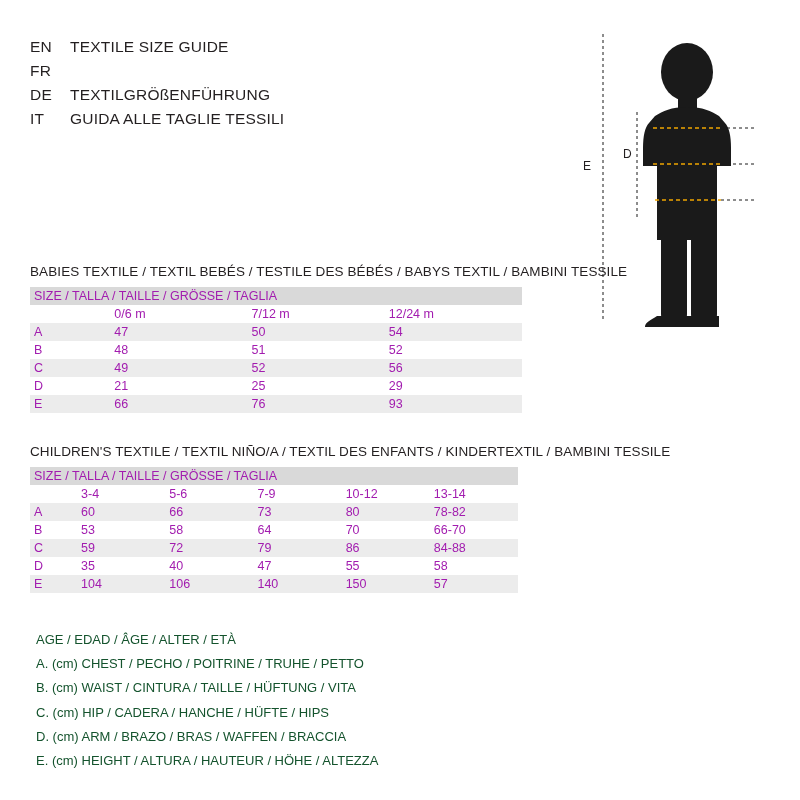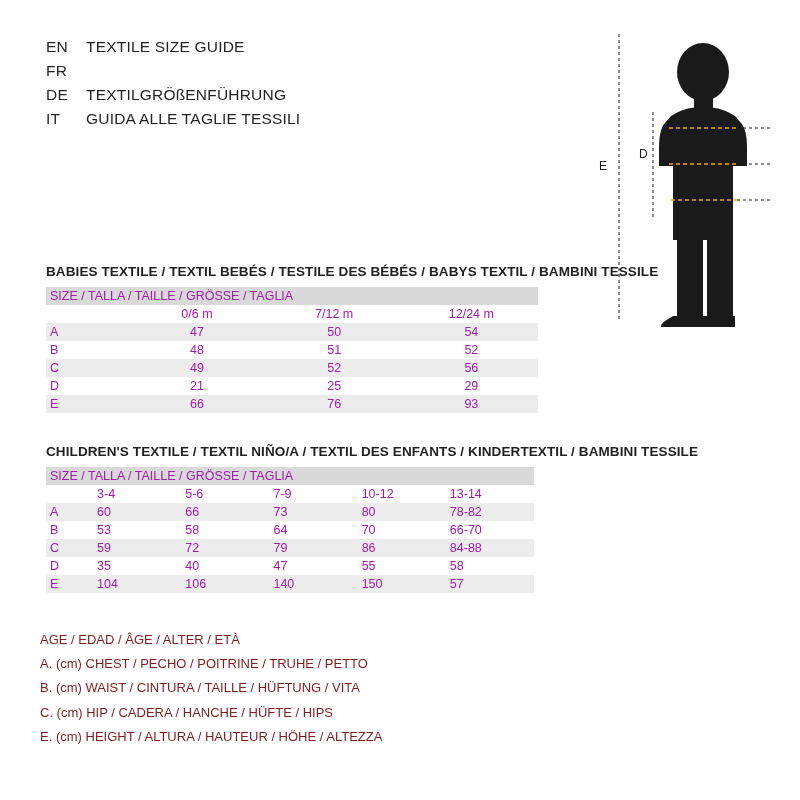--- a/index.html
+++ b/index.html
@@ -10,21 +10,20 @@
     height: 800px;
     background: #ffffff;
     font-family: "Liberation Sans", sans-serif;
     color: #231f20;
   }
   .page {
     position: relative;
     width: 760px;
     height: 800px;
     overflow: hidden;
-    margin-left: 16px;
   }
 
   
   .title-block {
     position: absolute;
     left: 30px;
     top: 38px;
     width: 420px;
   }
   .title-row {
@@ -51,21 +50,21 @@
   .figure svg { display: block; }
 
   
   .section {
     position: absolute;
     left: 30px;
     width: 740px;
   }
   .section-title {
     font-size: 13.5px;
-    font-weight: bold;
+    font-weight: normal;
     color: #231f20;
     margin-bottom: 8px;
     letter-spacing: 0.1px;
   }
   table.size-table {
     border-collapse: collapse;
     font-size: 12.5px;
     color: #a21caf;
   }
   table.size-table td, table.size-table th {
@@ -80,36 +79,36 @@
     font-size: 12.5px;
     height: 20px;
     line-height: 20px;
   }
   .row-alt td { background: #ececec; }
   .cell-label { width: 48px; padding-left: 4px !important; }
   .cell-val   { width: 90px; padding-left: 4px !important; }
 
   
   .babies .cell-label { width: 48px; }
-  .babies .cell-val   { width: 82px; text-align: center; }
+  .babies .cell-val   { width: 82px; }
   .babies { width: 492px; }
 
   
   .children .cell-label { width: 48px; }
   .children .cell-val   { width: 90px; }
   .children { width: 488px; }
 
   
   .legend {
     position: absolute;
-    left: 24px;
+    left: 36px;
     top: 628px;
     font-size: 13px;
     line-height: 24.2px;
-    color: #7f1d1d;
+    color: #14532d;
   }
   .legend div { white-space: nowrap; }
   .legend .first { font-weight: normal; }
 </style>
 </head>
 <body>
 
 <div class="page">
 
   <div class="title-block">
@@ -294,16 +293,17 @@
         </tr>
       </tbody>
     </table>
   </div>
 
   <div class="legend">
     <div class="first">AGE / EDAD / ÂGE / ALTER / ETÀ</div>
     <div>A. (cm) CHEST / PECHO / POITRINE / TRUHE / PETTO</div>
     <div>B. (cm) WAIST / CINTURA / TAILLE / HÜFTUNG / VITA</div>
     <div>C. (cm) HIP / CADERA / HANCHE / HÜFTE / HIPS</div>
+    <div>D. (cm) ARM / BRAZO / BRAS / WAFFEN / BRACCIA</div>
     <div>E. (cm) HEIGHT / ALTURA / HAUTEUR / HÖHE / ALTEZZA</div>
   </div>
 
 </div>
 
 </body></html>

